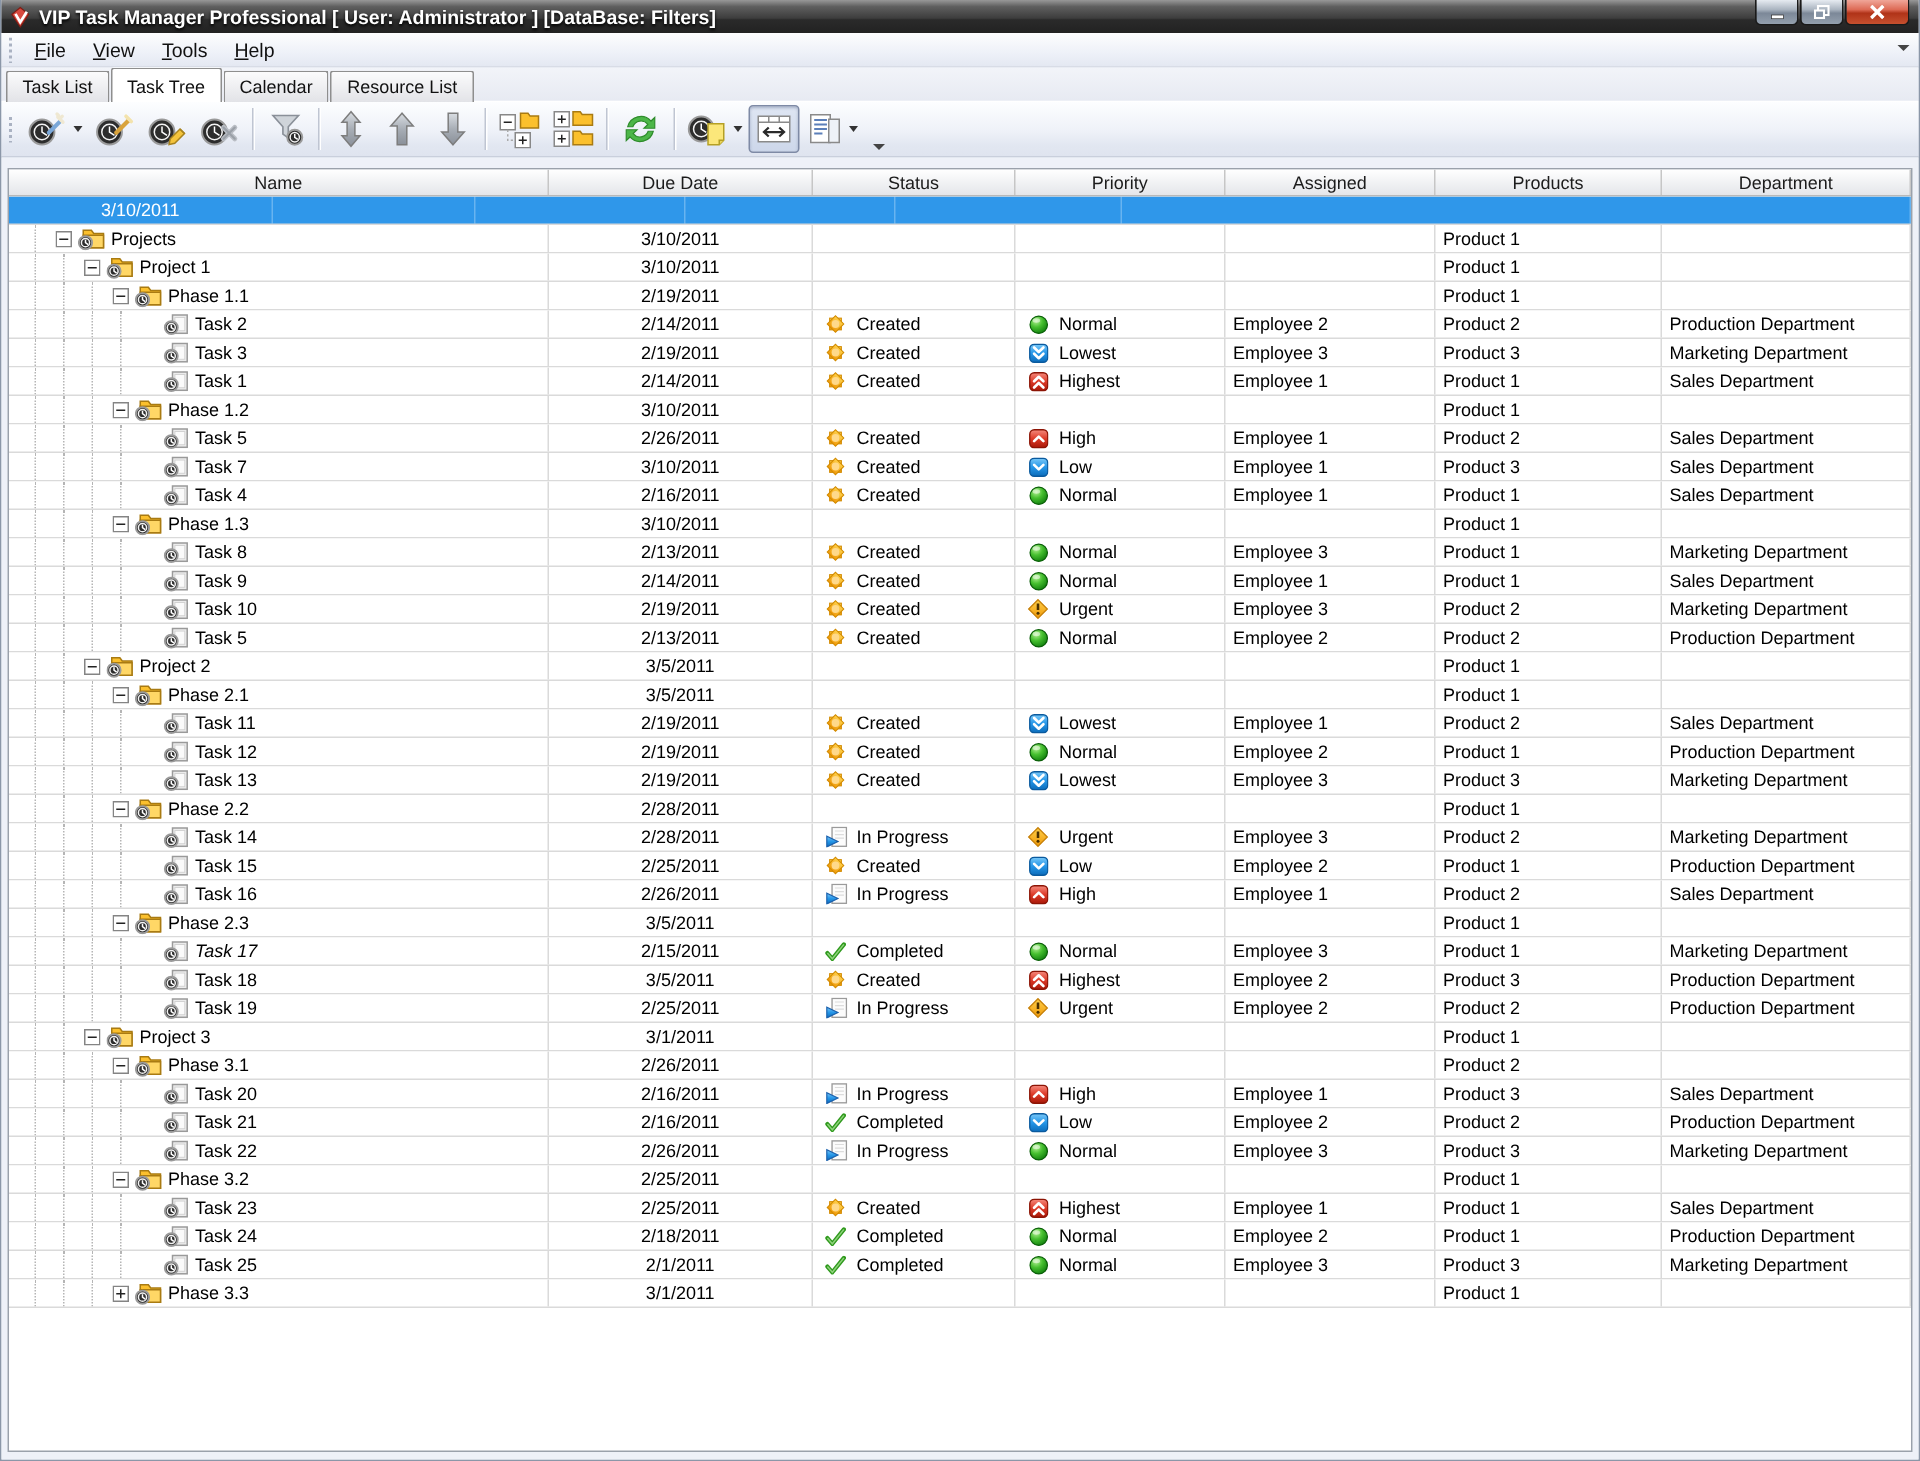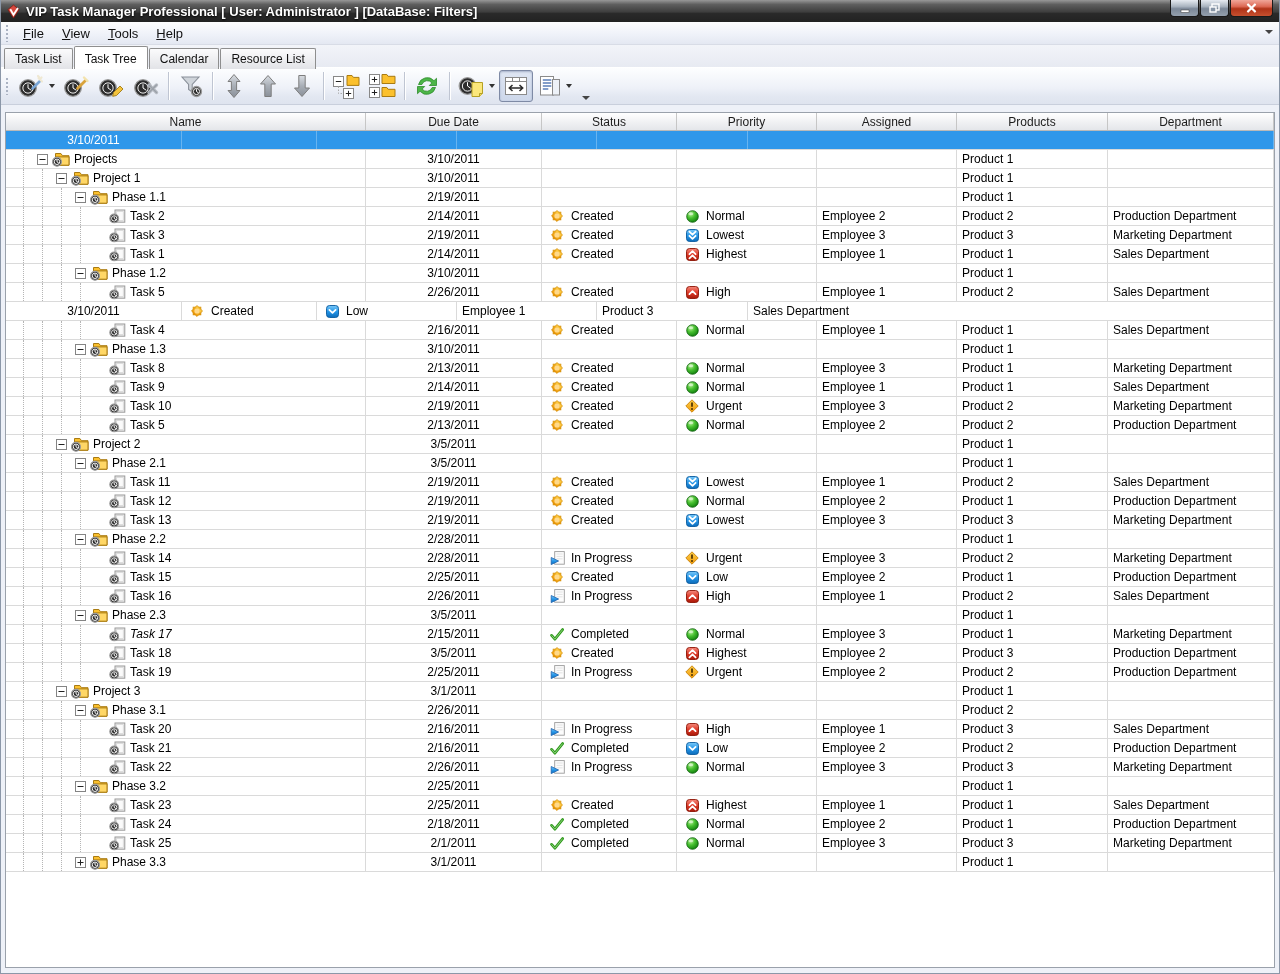--- a/index.html
+++ b/index.html
@@ -668,20 +668,38 @@
               <span>Employee 1</span>
             </div>
             <div class="cell c-products" style="flex: 0 0 151px;">
               <span>Product 2</span>
             </div>
             <div class="cell c-department" style="flex: 1 1 168px;">
               <span>Sales Department</span>
             </div>
           </div>
           <div class="row">
+            <div class="cell c-name" style="flex: 0 0 360px;">
+              <span class="rail" style="left:17px"></span>
+              <span class="rail" style="left:36px"></span>
+              <span class="rail" style="left:55px"></span>
+              <span class="rail" style="left:74px"></span>
+              <span style="flex:0 0 88px"></span>
+              <span class="espacer"></span>
+              <span class="nicon">
+                <svg width="17" height="15" viewBox="0 0 17 15">
+                  <rect x="6" y="1" width="9.8" height="12.2" fill="#ececec" stroke="#9a9a9a"></rect>
+                  <rect x="7.6" y="2.7" width="6.6" height="8.8" fill="#fafafa" stroke="#cfcfcf" stroke-width=".6"></rect>
+                  <circle cx="5.2" cy="9.4" r="4.3" fill="#2d2d2d" stroke="#9a9a9a" stroke-width="1.3"></circle>
+                  <circle cx="5.2" cy="9.4" r="2.666" fill="none" stroke="#f2f2f2" stroke-width="1"></circle>
+                  <path d="M5.2 7.465v1.935l1.72 1.204" fill="none" stroke="#fff" stroke-width="1"></path>
+                </svg>
+              </span>
+              <span>Task 7</span>
+            </div>
             <div class="cell c-due" style="flex: 0 0 176px;">
               <span>3/10/2011</span>
             </div>
             <div class="cell c-status" style="flex: 0 0 135px;">
               <span class="sicon">
                 <svg width="14" height="14" viewBox="0 0 14 14">
                   <g fill="url(#gStar)" stroke="#d28a00" stroke-width=".7">
                     <rect x="3.1" y="3.1" width="7.8" height="7.8"></rect>
                     <rect x="3.1" y="3.1" width="7.8" height="7.8" transform="rotate(45 7 7)"></rect>
                   </g>

